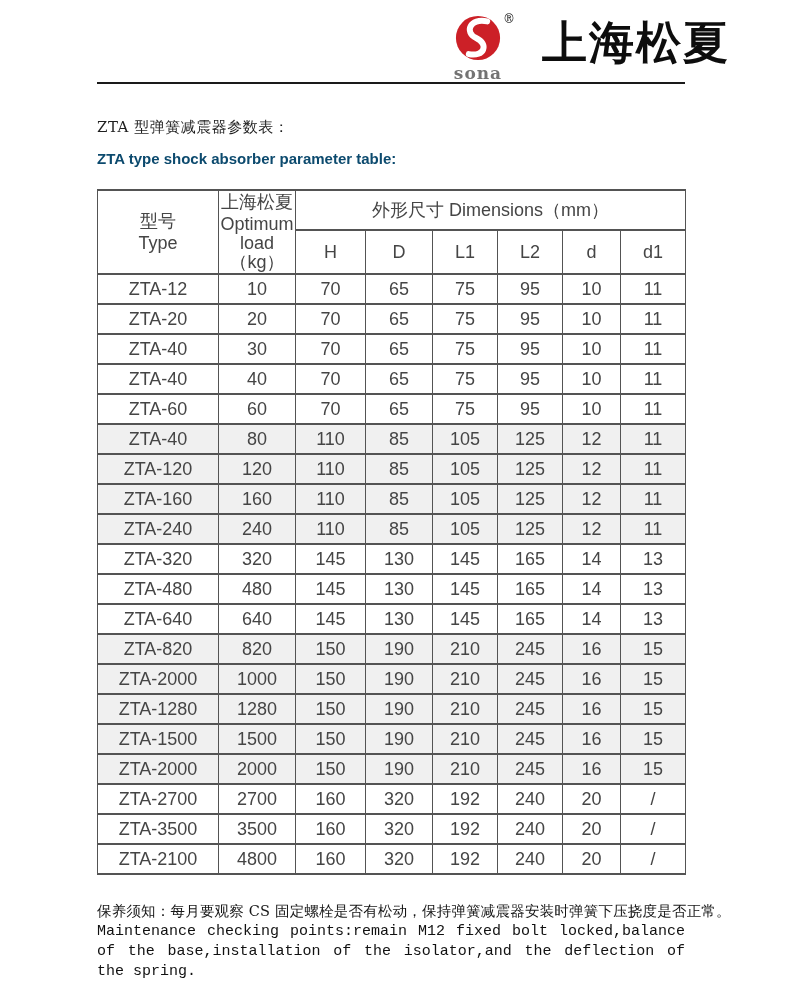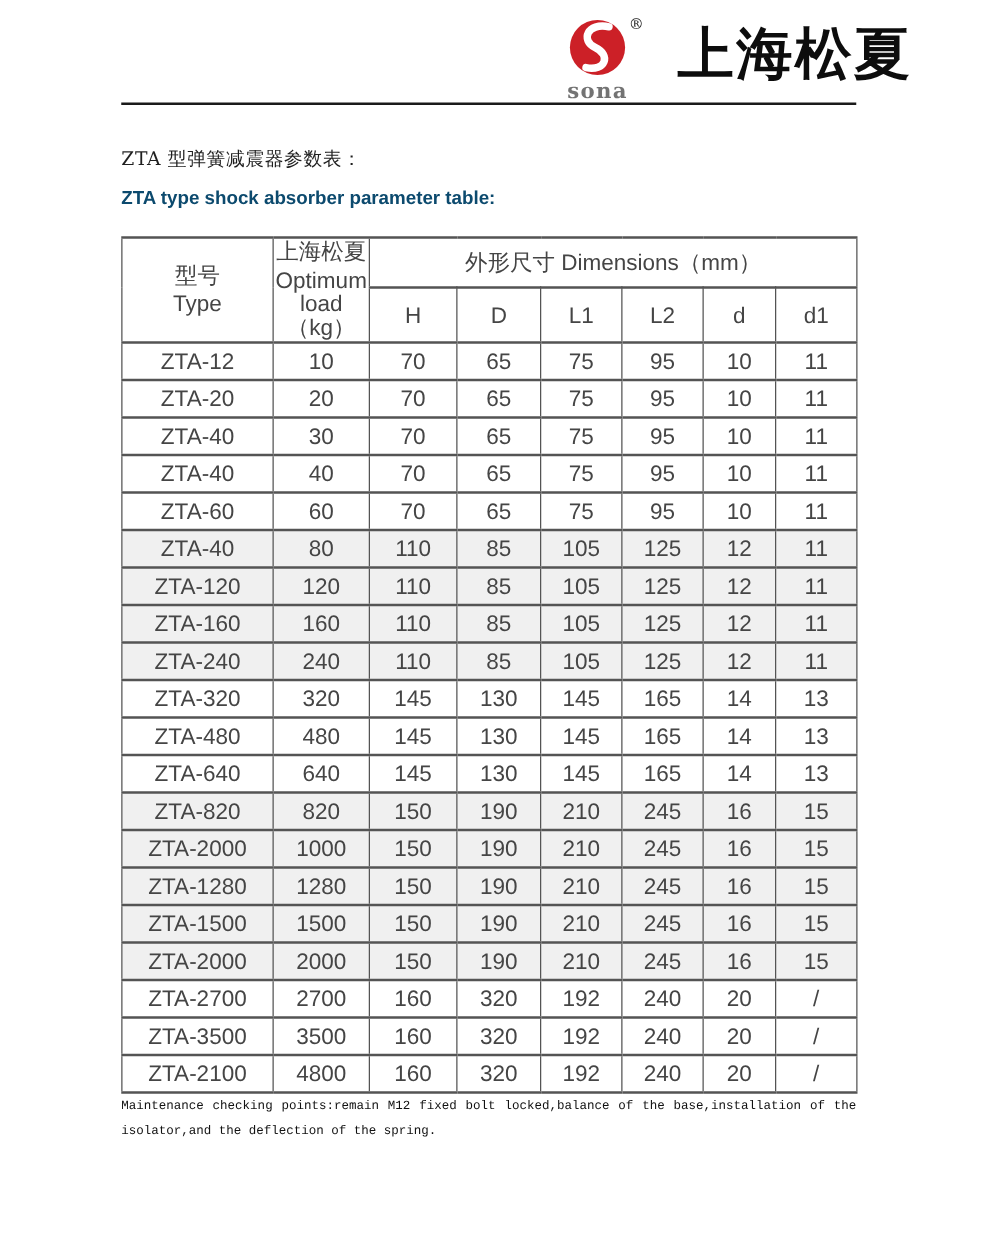--- a/index.html
+++ b/index.html
@@ -61,21 +61,21 @@
 
   
   .note-cn {
     margin-top: 26px;
     font-family: "DejaVu Serif", serif;
     font-size: 14.5px; color: #161616; line-height: 20px;
     white-space: nowrap; letter-spacing: 0.2px;
   }
   .note-en {
     font-family: "Liberation Mono", monospace;
-    font-size: 10px; color: #111; line-height: 20px;
+    font-size: 15px; color: #111; line-height: 20px;
     text-align: justify; margin-top: 1px;
   }
 </style>
 </head>
 <body>
 
 <div class="logo-wrap">
   <svg class="logo-mark" viewBox="0 0 100 100" aria-hidden="true">
     <circle cx="50" cy="50" r="48" fill="#cc2027"></circle>
     <path d="M70 14 C 32 6, 20 38, 46 50 C 74 63, 64 92, 30 85" stroke="#ffffff" stroke-width="13" fill="none" stroke-linecap="round"></path>
@@ -321,15 +321,16 @@
           <td>160</td>
           <td>320</td>
           <td>192</td>
           <td>240</td>
           <td>20</td>
           <td>/</td>
         </tr>
       </tbody>
   </table>
 
+  <p class="note-cn">保养须知：每月要观察 CS 固定螺栓是否有松动，保持弹簧减震器安装时弹簧下压挠度是否正常。</p>
   <p class="note-en">Maintenance checking points:remain M12 fixed bolt locked,balance of the base,installation of the isolator,and the deflection of the spring.</p>
 
 </div>
 
 </body></html>

